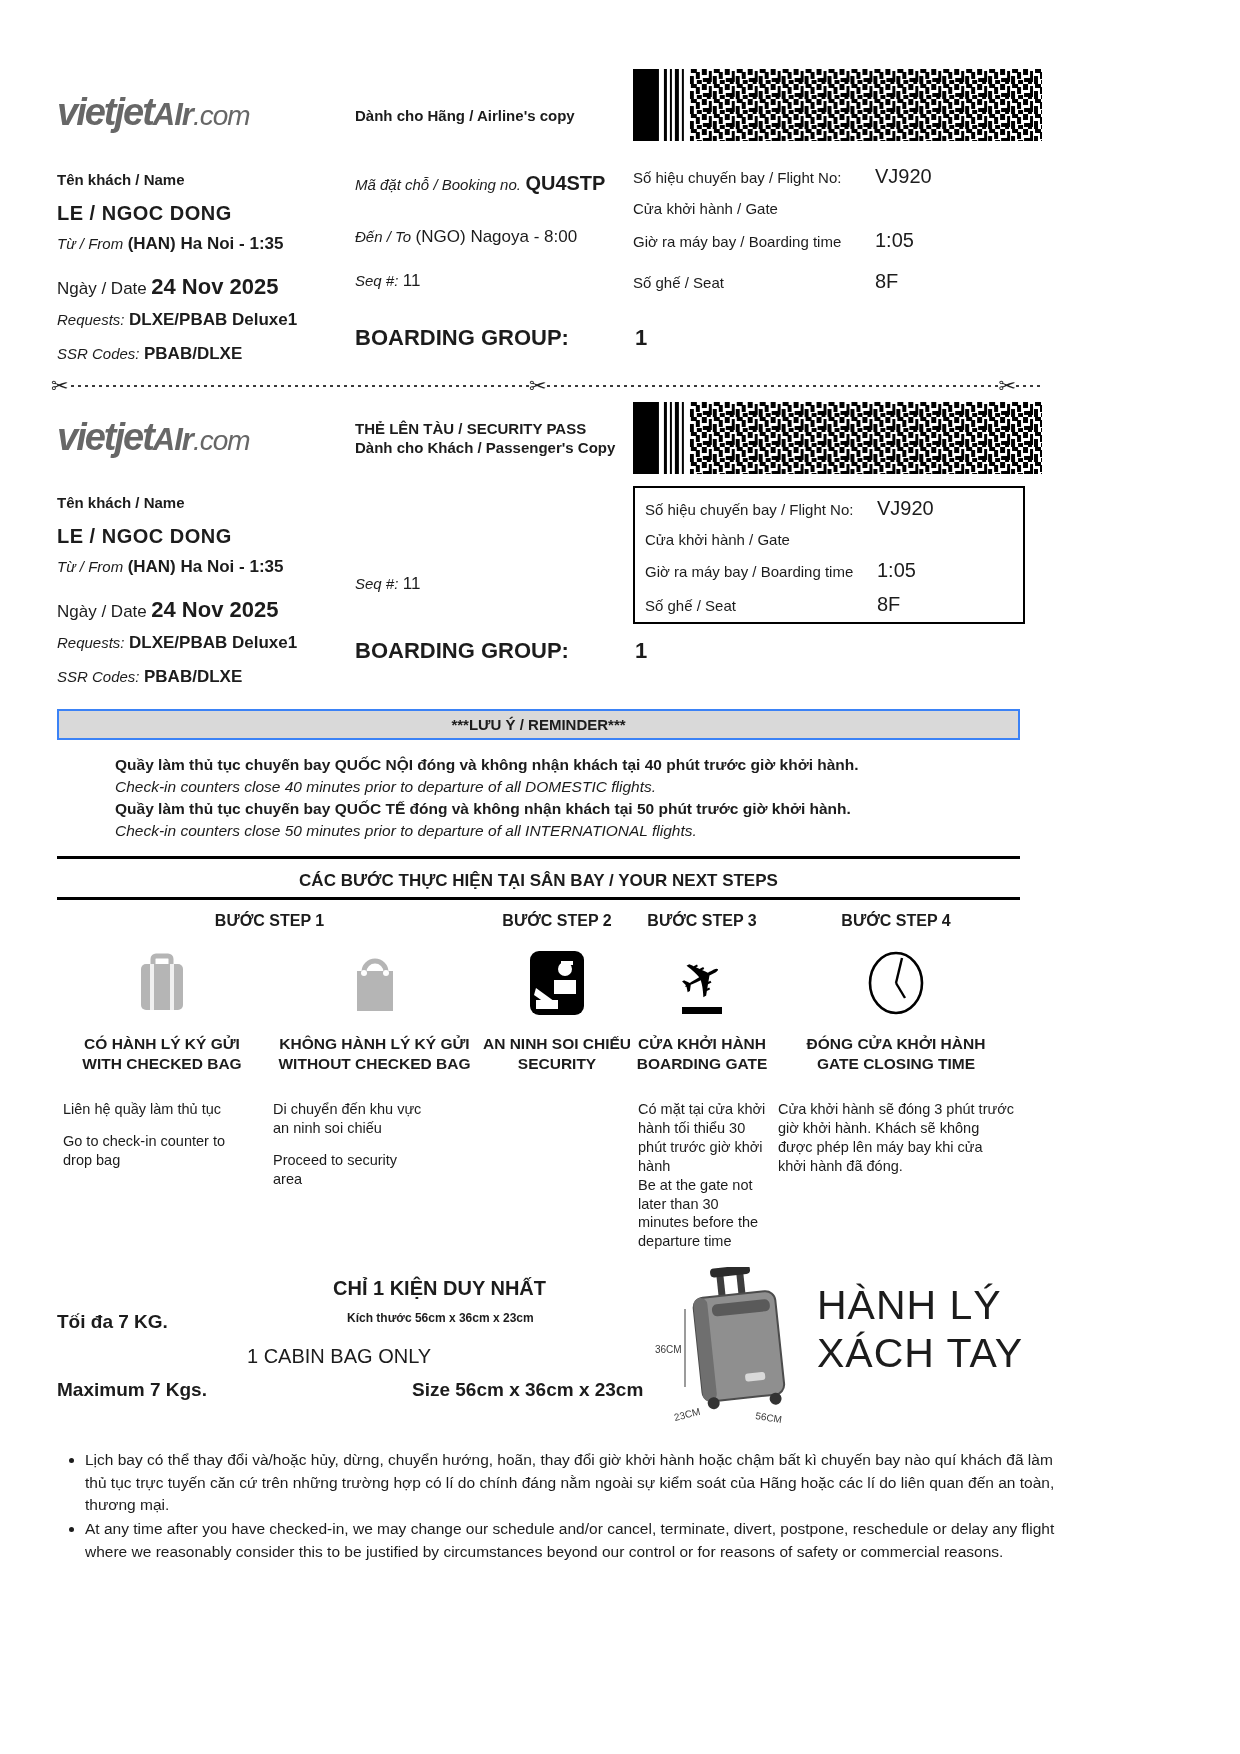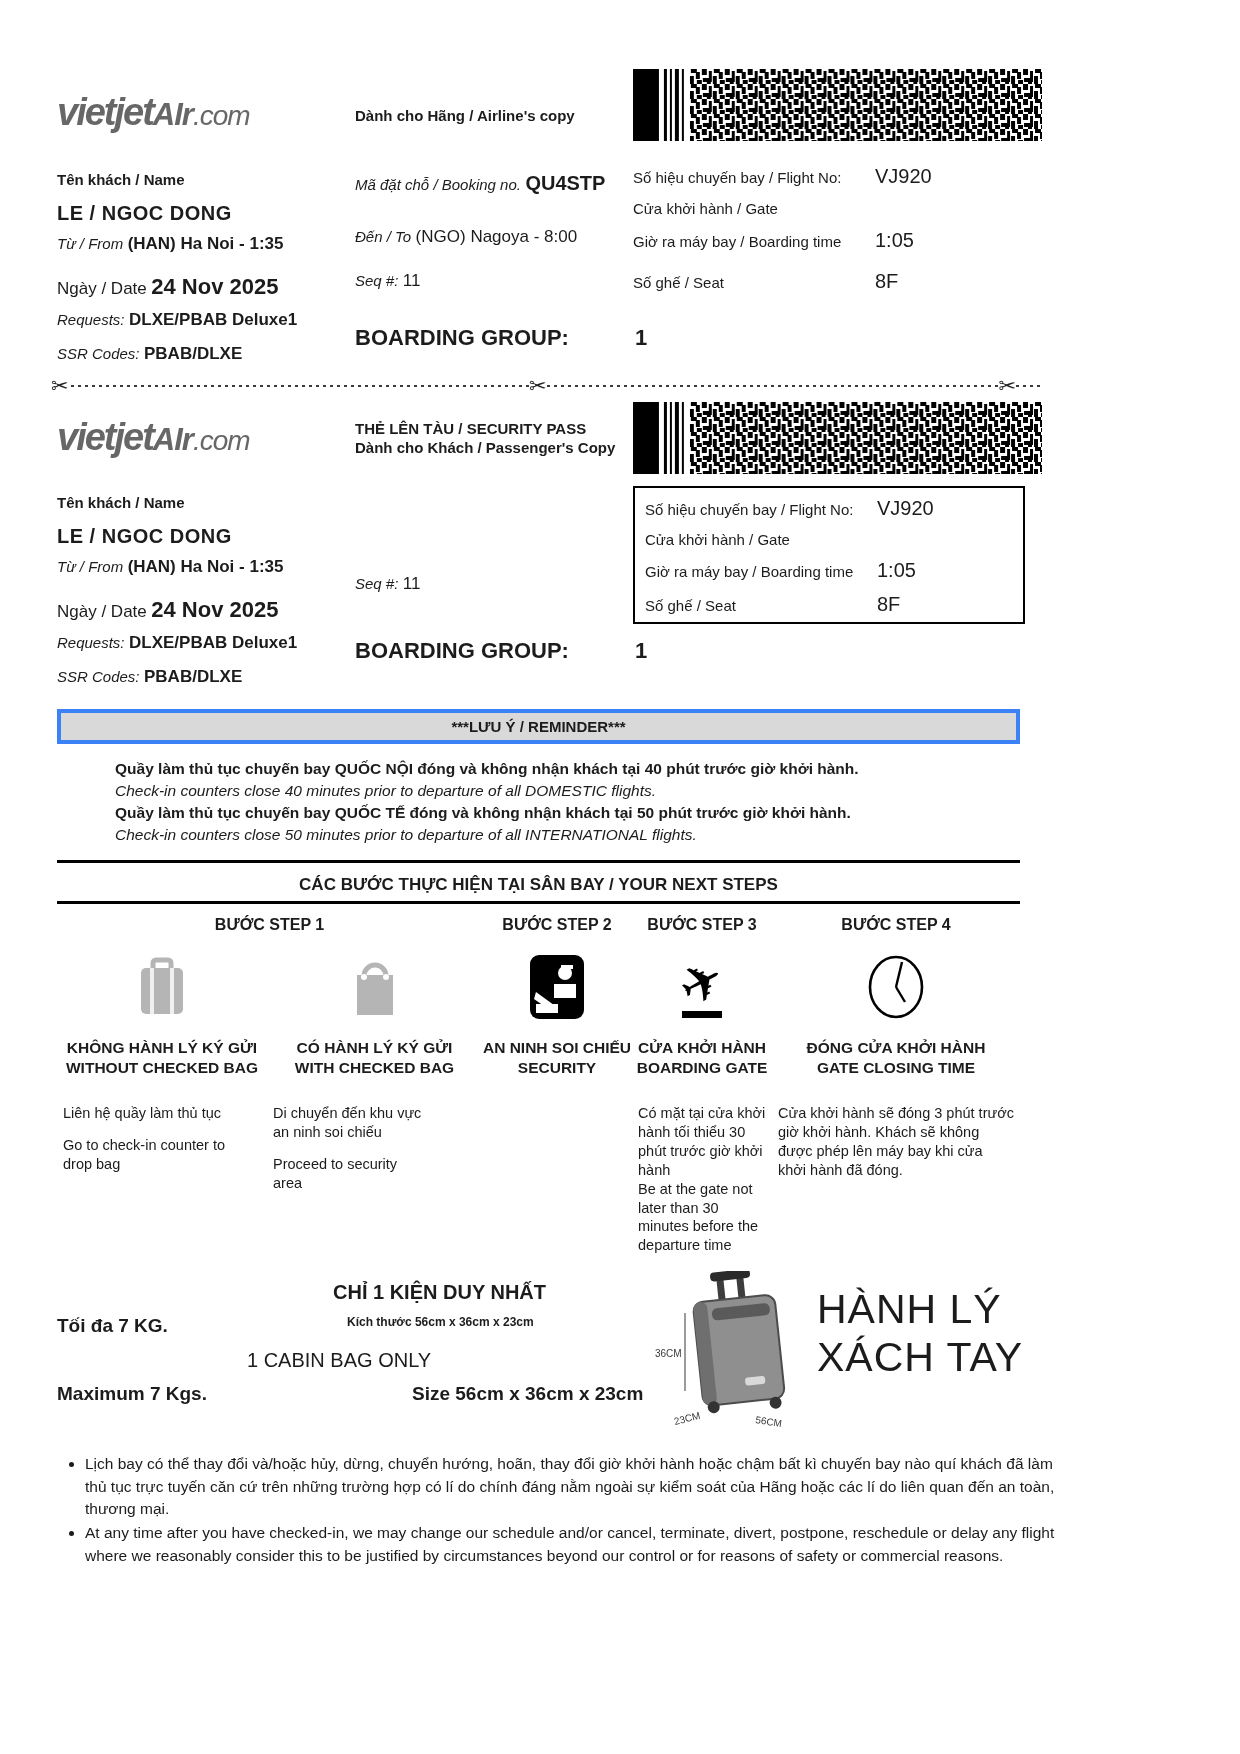--- a/index.html
+++ b/index.html
@@ -46,21 +46,21 @@
   
   .cutline { position:relative; height:24px; margin:10px 0 4px 0; }
   .cutline .dash { position:absolute; left:14px; right:0; top:11px; height:2px;
      background:repeating-linear-gradient(90deg,#3a3a3a 0 3px,transparent 3px 7px); }
   .scissor { position:absolute; top:0; font-size:21px; color:#222; background:#fff; line-height:24px; }
   .s-left  { left:-6px; }
   .s-mid   { left:472px; }
   .s-right { right:26px; }
 
   
-  .band { width:963px; border:4px solid #3b82f6; background:#d9d9d9; text-align:center;
+  .band { width:963px; border:2px solid #3b82f6; background:#d9d9d9; text-align:center;
           font-size:15px; font-weight:bold; padding:5px 0; margin-top:22px; }
   .rem-lines { margin:14px 0 0 58px; width:905px; }
   .rem-vi { font-size:15.5px; font-weight:bold; line-height:1.42; }
   .rem-en { font-size:15.5px; font-style:italic; line-height:1.42; }
 
   .hr3 { width:963px; border-top:3px solid #000; }
   .steps-title { width:963px; text-align:center; font-size:17px; font-weight:bold; padding:12px 0 6px 0; }
 
   
   .steps { width:963px; display:grid; grid-template-columns:210px 215px 150px 140px 1fr;
@@ -334,26 +334,26 @@
       <div class="icon-wrap">
         <svg width="70" height="70" viewBox="0 0 70 70">
           <ellipse cx="35" cy="35" rx="26" ry="30" fill="none" stroke="#000" stroke-width="2.6"></ellipse>
           <line x1="35" y1="35" x2="41" y2="10" stroke="#000" stroke-width="2.4"></line>
           <line x1="35" y1="35" x2="44" y2="50" stroke="#000" stroke-width="2.4"></line>
         </svg>
       </div>
     </div>
 
     <div class="slabel">
+      <div>CÓ HÀNH LÝ KÝ GỬI</div>
+      <div>WITH CHECKED BAG</div>
+    </div>
+    <div class="slabel">
       <div>KHÔNG HÀNH LÝ KÝ GỬI</div>
       <div>WITHOUT CHECKED BAG</div>
-    </div>
-    <div class="slabel">
-      <div>CÓ HÀNH LÝ KÝ GỬI</div>
-      <div>WITH CHECKED BAG</div>
     </div>
     <div class="slabel">
       <div>AN NINH SOI CHIẾU</div>
       <div>SECURITY</div>
     </div>
     <div class="slabel">
       <div>CỬA KHỞI HÀNH</div>
       <div>BOARDING GATE</div>
     </div>
     <div class="slabel">

